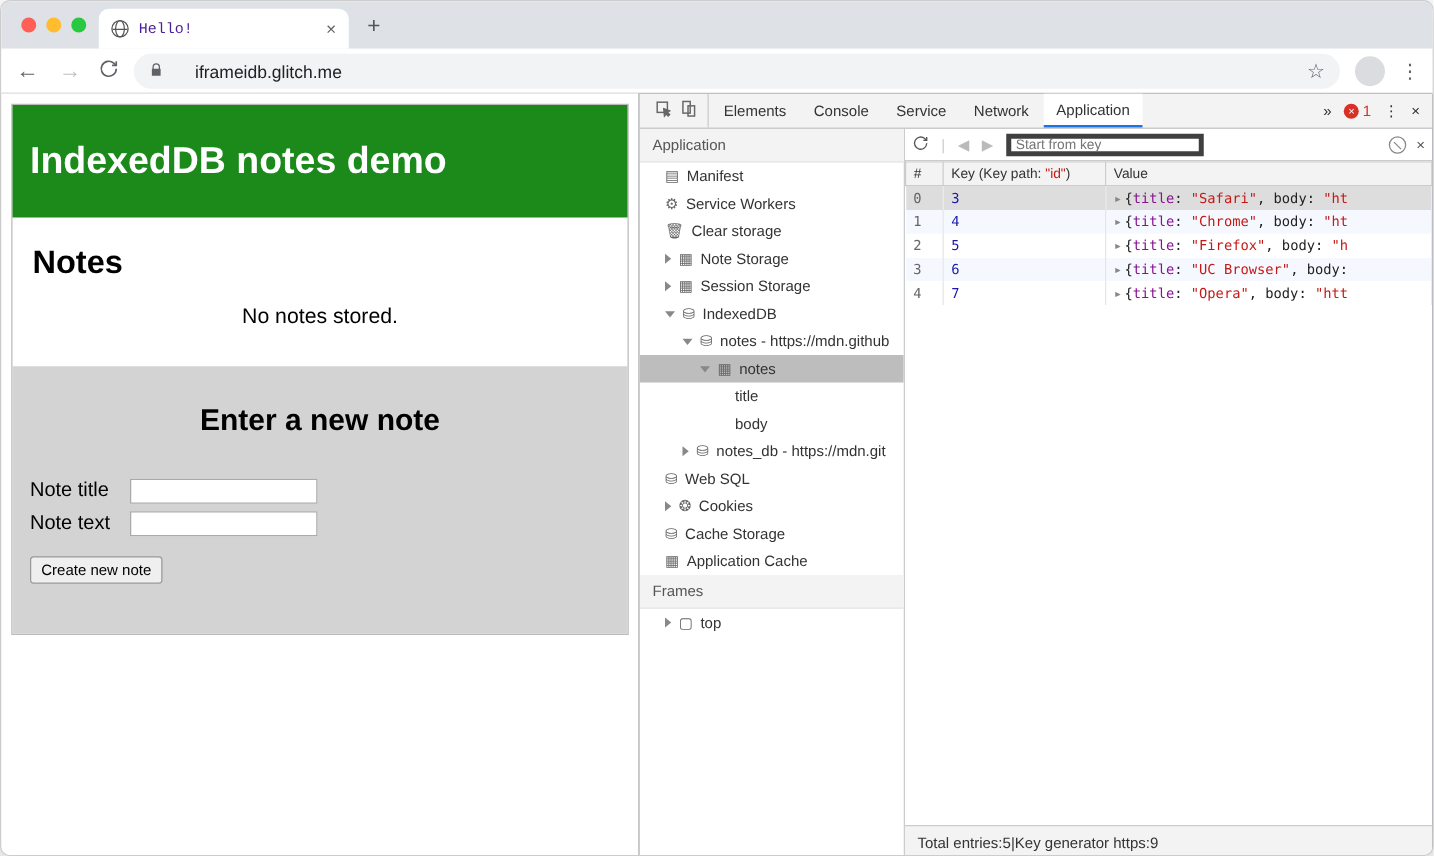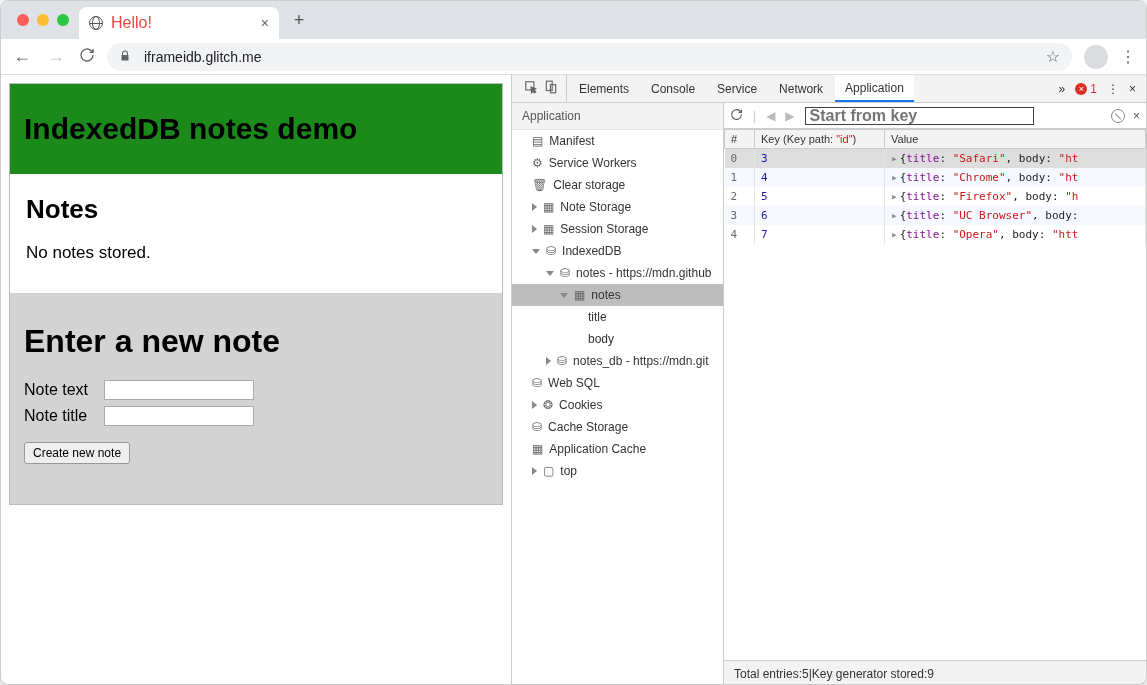--- a/index.html
+++ b/index.html
@@ -9,45 +9,45 @@
 
 
 .tabstrip { height: 38px; background: #dee1e6; display: flex; align-items: flex-end; padding-left: 12px; }
 .traffic { display: flex; gap: 8px; align-self: center; padding: 0 10px 0 4px; }
 .traffic span { width: 12px; height: 12px; border-radius: 50%; display: inline-block; }
 .t-close { background: #ff5f57; } .t-min { background: #febc2e; } .t-max { background: #28c840; }
 .tab { background: #fff; height: 32px; border-radius: 8px 8px 0 0; display: flex; align-items: center; padding: 0 10px; gap: 8px; min-width: 200px; position: relative; }
 .tab .globe { width: 14px; height: 14px; border: 1.5px solid #555; border-radius: 50%; position: relative; }
 .tab .globe::before { content: ""; position: absolute; left: 50%; top: -1px; bottom: -1px; width: 6px; border: 1.5px solid #555; border-radius: 50%; transform: translateX(-50%); }
 .tab .globe::after { content: ""; position: absolute; left: 0; right: 0; top: 50%; border-top: 1.5px solid #555; }
-.tab-title { font-size: 16px; color: #ef4444; }
+.tab-title { font-size: 12px; color: #4c1d95; font-family: Liberation Mono, monospace; }
 .tab-close { margin-left: auto; color: #666; font-size: 14px; }
 .newtab { width: 28px; height: 28px; display: flex; align-items: center; justify-content: center; color: #555; font-size: 18px; margin-left: 6px; align-self: center; }
 
 
 .toolbar { height: 36px; background: #fff; border-bottom: 1px solid #ddd; display: flex; align-items: center; padding: 0 10px; gap: 12px; }
 .nav-arrow { color: #5f6368; font-size: 18px; width: 22px; text-align: center; }
 .reload-icon svg { width: 16px; height: 16px; }
-.omnibox { flex: 1; height: 28px; background: #f1f3f4; border-radius: 14px; display: flex; align-items: center; padding: 0 12px; gap: 13px; color: #202124; font-size: 14px; }
+.omnibox { flex: 1; height: 28px; background: #f1f3f4; border-radius: 14px; display: flex; align-items: center; padding: 0 12px; gap: 25px; color: #202124; font-size: 14px; }
 .lock-icon { color: #5f6368; }
 .omnibox .star { margin-left: auto; color: #5f6368; font-size: 16px; }
 .avatar { width: 24px; height: 24px; background: #dadce0; border-radius: 50%; }
 .kebab { color: #5f6368; font-size: 16px; }
 
 
 .content { display: flex; height: calc(685px - 38px - 36px); }
 .page { width: 510px; padding: 8px; }
 .page-inner { border: 1px solid #bbb; }
-.banner { background: #1b8a1b; color: #000000; padding: 28px 14px; }
+.banner { background: #1b8a1b; color: #ffffff; padding: 28px 14px; }
 .banner h1 { font-size: 30px; font-weight: bold; font-family: Arial, sans-serif; }
 .notes-sec { padding: 20px 16px 30px; }
 .notes-sec h2 { font-size: 26px; font-weight: bold; font-family: Arial, sans-serif; margin-bottom: 18px; }
-.notes-empty { text-align: left; font-size: 17px; font-family: Arial, sans-serif; }
+.notes-empty { text-align: center; font-size: 17px; font-family: Arial, sans-serif; }
 .form-sec { background: #d3d3d3; padding: 30px 14px 40px; }
-.form-sec h2 { font-size: 32px; font-weight: bold; font-family: Arial, sans-serif; margin-bottom: 20px; }
+.form-sec h2 { font-size: 24px; font-weight: bold; font-family: Arial, sans-serif; margin-bottom: 32px; text-align: center; }
 .form-row { display: flex; align-items: center; margin-bottom: 6px; }
 .form-row label { width: 80px; font-size: 16px; font-family: Arial, sans-serif; }
 .form-row input { width: 150px; height: 20px; border: 1px solid #aaa; background: #fff; }
 .form-btn { background: #efefef; border: 1px solid #999; border-radius: 3px; padding: 3px 8px; font-size: 12px; margin-top: 10px; }
 
 
 .devtools { flex: 1; border-left: 1px solid #ccc; display: flex; flex-direction: column; background: #0f172a; }
 .dt-tabs { height: 28px; background: #f3f3f3; border-bottom: 1px solid #ccc; display: flex; align-items: center; padding: 0 4px; gap: 2px; font-size: 12px; color: #333; }
 .dt-tabs .inspects { display: flex; gap: 6px; padding: 0 8px; border-right: 1px solid #ccc; height: 100%; align-items: center; color: #555; }
 .dt-tab { padding: 0 10px; height: 100%; display: flex; align-items: center; }
@@ -65,21 +65,21 @@
 .dt-item.l3 { padding-left: 48px; }
 .dt-item.l5 { padding-left: 76px; }
 .dt-item.sel { background: #bdbdbd; }
 .tri { display: inline-block; width: 0; height: 0; }
 .tri.right { border-top: 4px solid transparent; border-bottom: 4px solid transparent; border-left: 5px solid #888; }
 .tri.down { border-left: 4px solid transparent; border-right: 4px solid transparent; border-top: 5px solid #888; }
 .icon-box { color: #666; font-size: 12px; }
 
 .dt-main { flex: 1; display: flex; flex-direction: column; background: #fff; }
 .dt-toolbar { height: 26px; border-bottom: 1px solid #ccc; display: flex; align-items: center; padding: 0 6px; gap: 10px; color: #555; }
-.dt-toolbar input { flex: 0 0 150px; height: 18px; border: 1px solid #404040; padding: 0 4px; font-size: 16px; font-weight: bold; }
+.dt-toolbar input { flex: 0 0 150px; height: 18px; border: 4px solid #404040; padding: 0 4px; font-size: 11px; }
 .dt-toolbar .tools-right { margin-left: auto; display: flex; gap: 8px; align-items: center; }
 .no-circle { width: 14px; height: 14px; border: 1.5px solid #888; border-radius: 50%; position: relative; }
 .no-circle::after { content: ""; position: absolute; left: 2px; right: 2px; top: 50%; border-top: 1.5px solid #888; transform: rotate(45deg); }
 
 .dt-table { flex: 1; overflow: auto; font-family: Menlo, Consolas, monospace; font-size: 11px; }
 .dt-table table { width: 100%; border-collapse: collapse; }
 .dt-table th { background: #f3f3f3; text-align: left; font-weight: normal; padding: 3px 6px; border: 1px solid #ccc; color: #333; font-family: -apple-system, sans-serif; }
 .dt-table td { padding: 3px 6px; border-right: 1px solid #e5e5e5; white-space: nowrap; overflow: hidden; }
 .dt-table tr.even { background: #f5f9ff; }
 .dt-table tr.sel { background: #ddd; }
@@ -140,25 +140,25 @@
         <div class="banner">
           <h1>IndexedDB notes demo</h1>
         </div>
         <div class="notes-sec">
           <h2>Notes</h2>
           <p class="notes-empty">No notes stored.</p>
         </div>
         <div class="form-sec">
           <h2>Enter a new note</h2>
           <div class="form-row">
+            <label>Note title</label>
+            <input type="text" style="">
+          </div>
+          <div class="form-row">
             <label>Note text</label>
-            <input type="text" style="">
-          </div>
-          <div class="form-row">
-            <label>Note title</label>
             <input type="text" style="">
           </div>
           <button class="form-btn">Create new note</button>
         </div>
       </div>
     </div>
 
     <div class="devtools">
       <div class="dt-tabs">
         <div class="inspects">
@@ -252,20 +252,21 @@
 
           <div class="dt-item l1">
               <span class="icon-box">⛁</span>
               <span>Cache Storage</span>
             </div>
           <div class="dt-item l1">
               <span class="icon-box">▦</span>
               <span>Application Cache</span>
             </div>
 
+          <div class="dt-section-hdr">Frames</div>
           <div class="dt-item l1">
               <span class="tri right"></span>
               <span class="icon-box">▢</span>
               <span>top</span>
             </div>
         </div>
 
         <div class="dt-main">
           <div class="dt-toolbar">
             <span><svg width="13" height="13" viewBox="0 0 24 24" fill="none" stroke="#555" stroke-width="2">
@@ -318,21 +319,21 @@
                     <td><span class="tri2">▸</span><span class="val-plain">{</span><span class="val-key">title</span><span class="val-plain">: </span><span class="val-str">"Opera"</span><span class="val-plain">, body: </span><span class="val-str">"htt</span></td>
                   </tr>
                 </tbody>
             </table>
           </div>
 
           <div class="dt-status">
             <span>Total entries: </span>
               <span>5</span>
               <span> | </span>
-              <span>Key generator stored: </span>
+              <span>Key generator https: </span>
               <span>9</span>
           </div>
         </div>
       </div>
     </div>
 
   </div>
 </div>
 
 </body></html>

